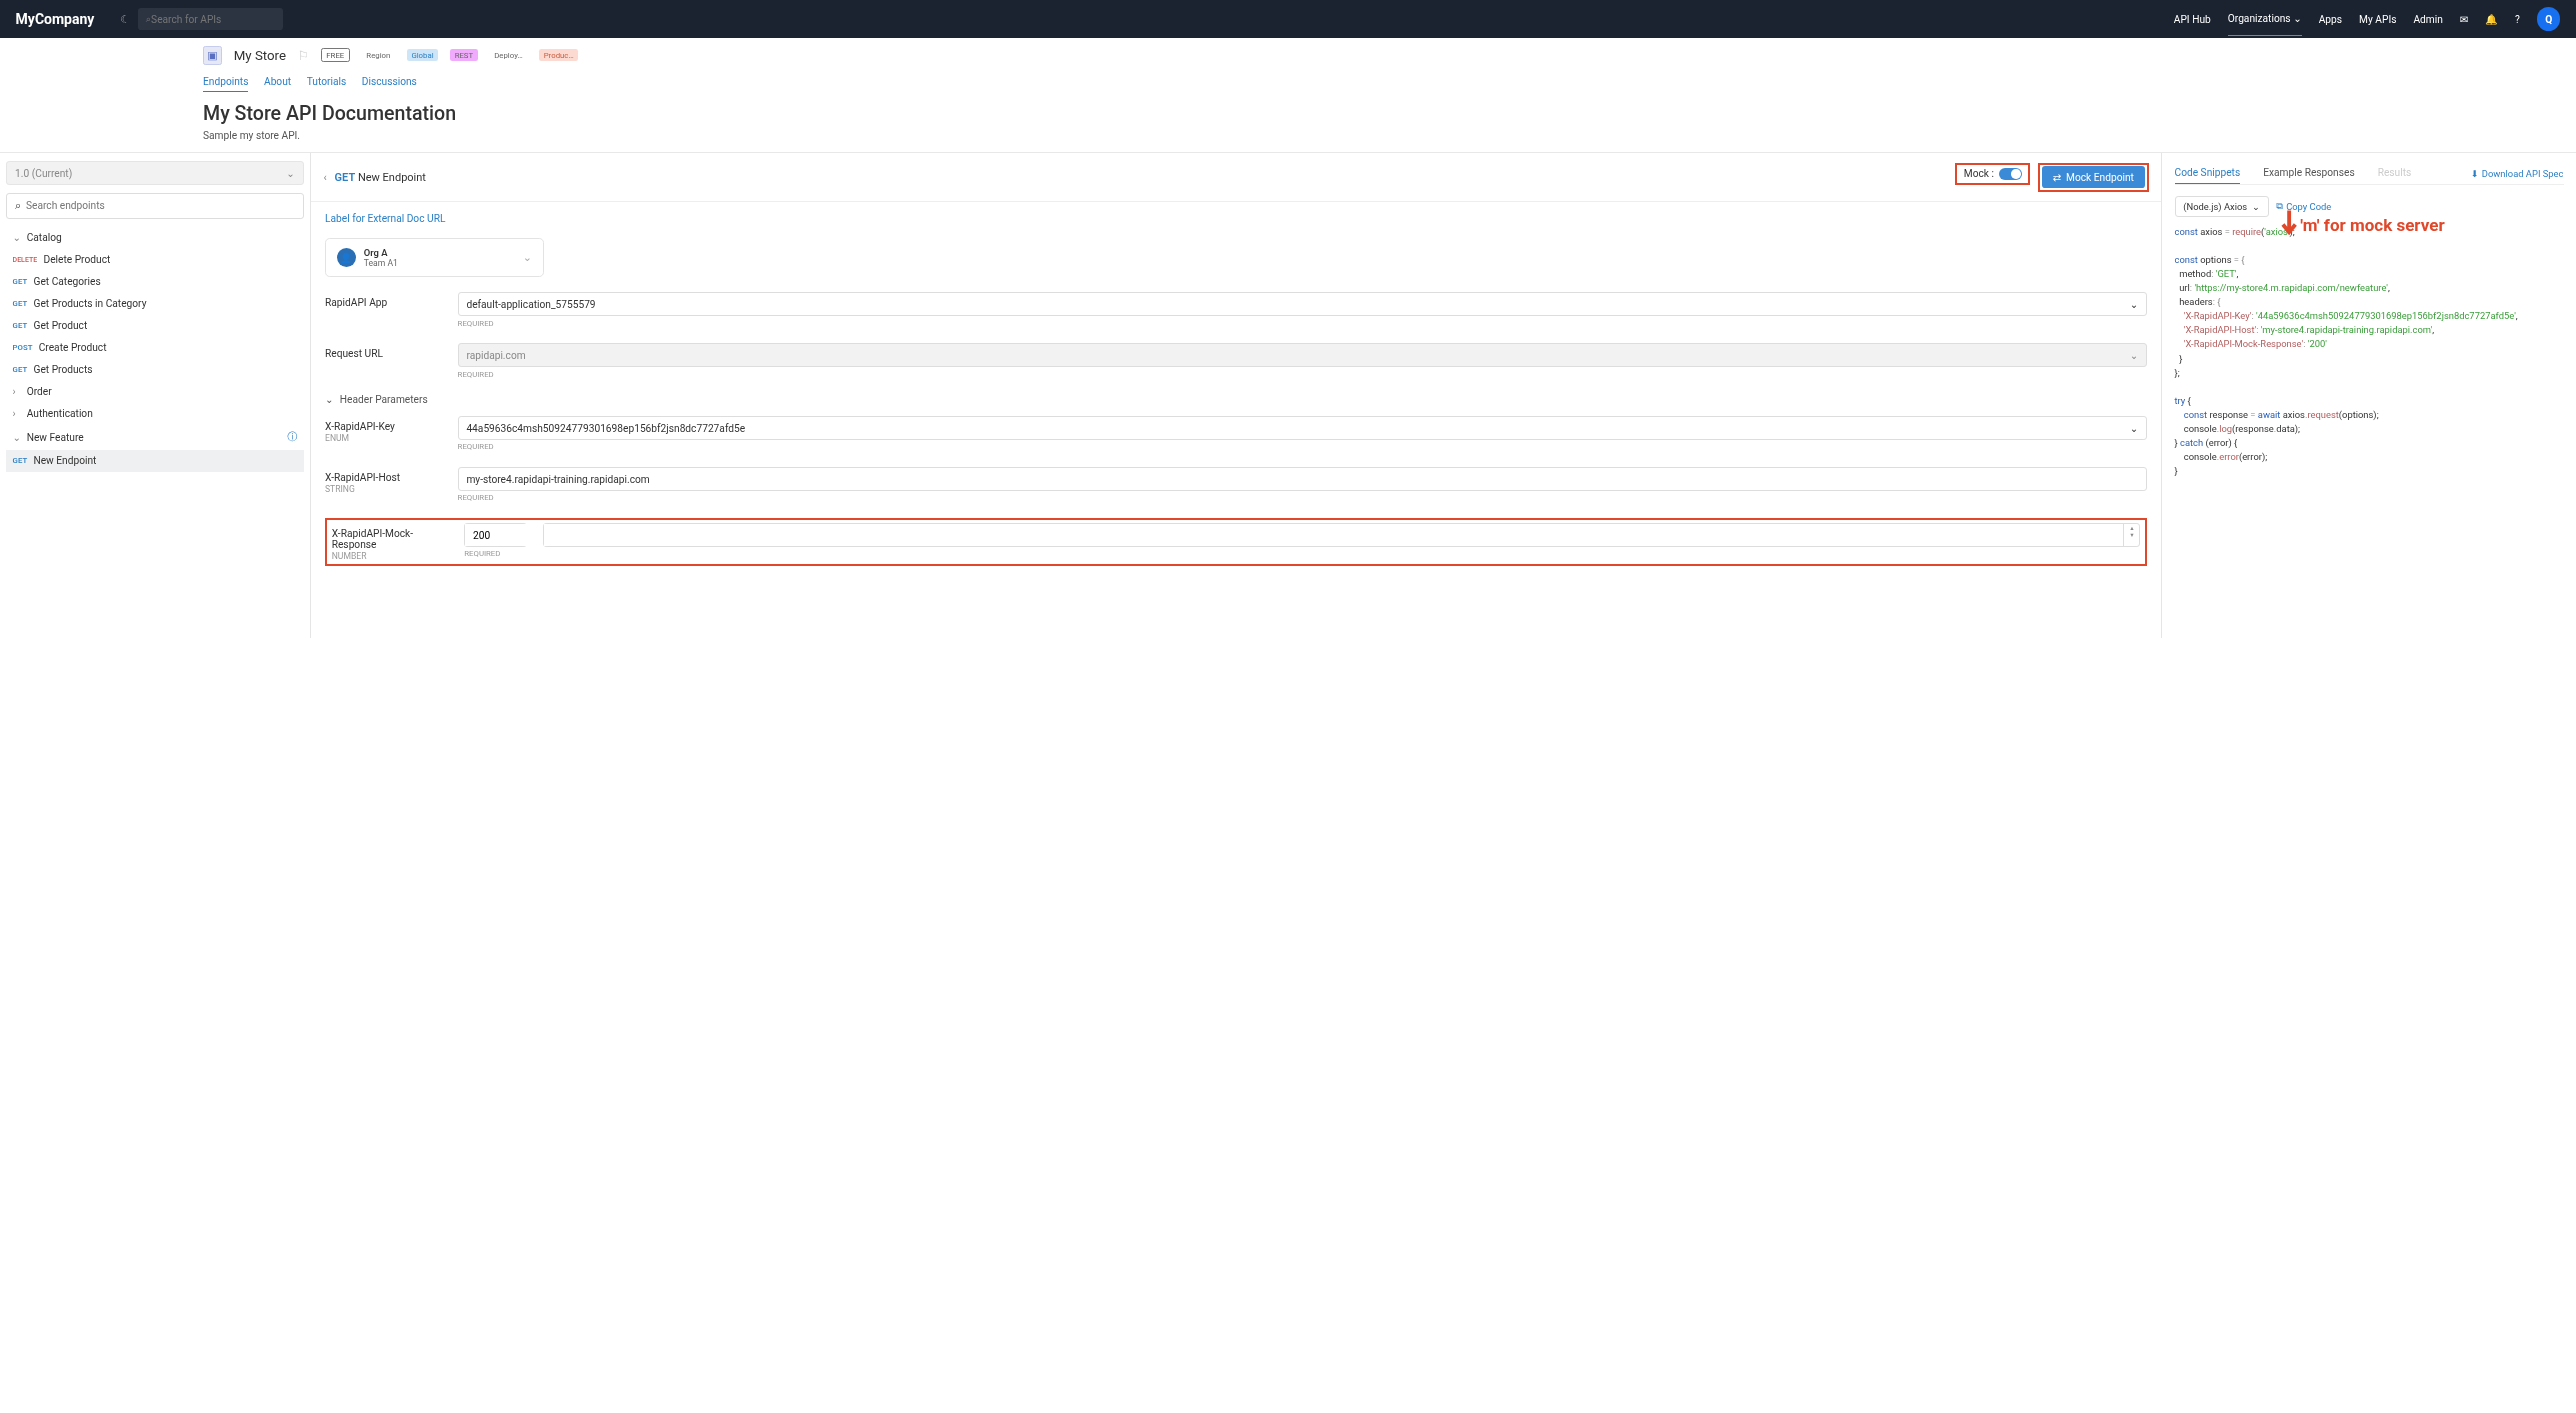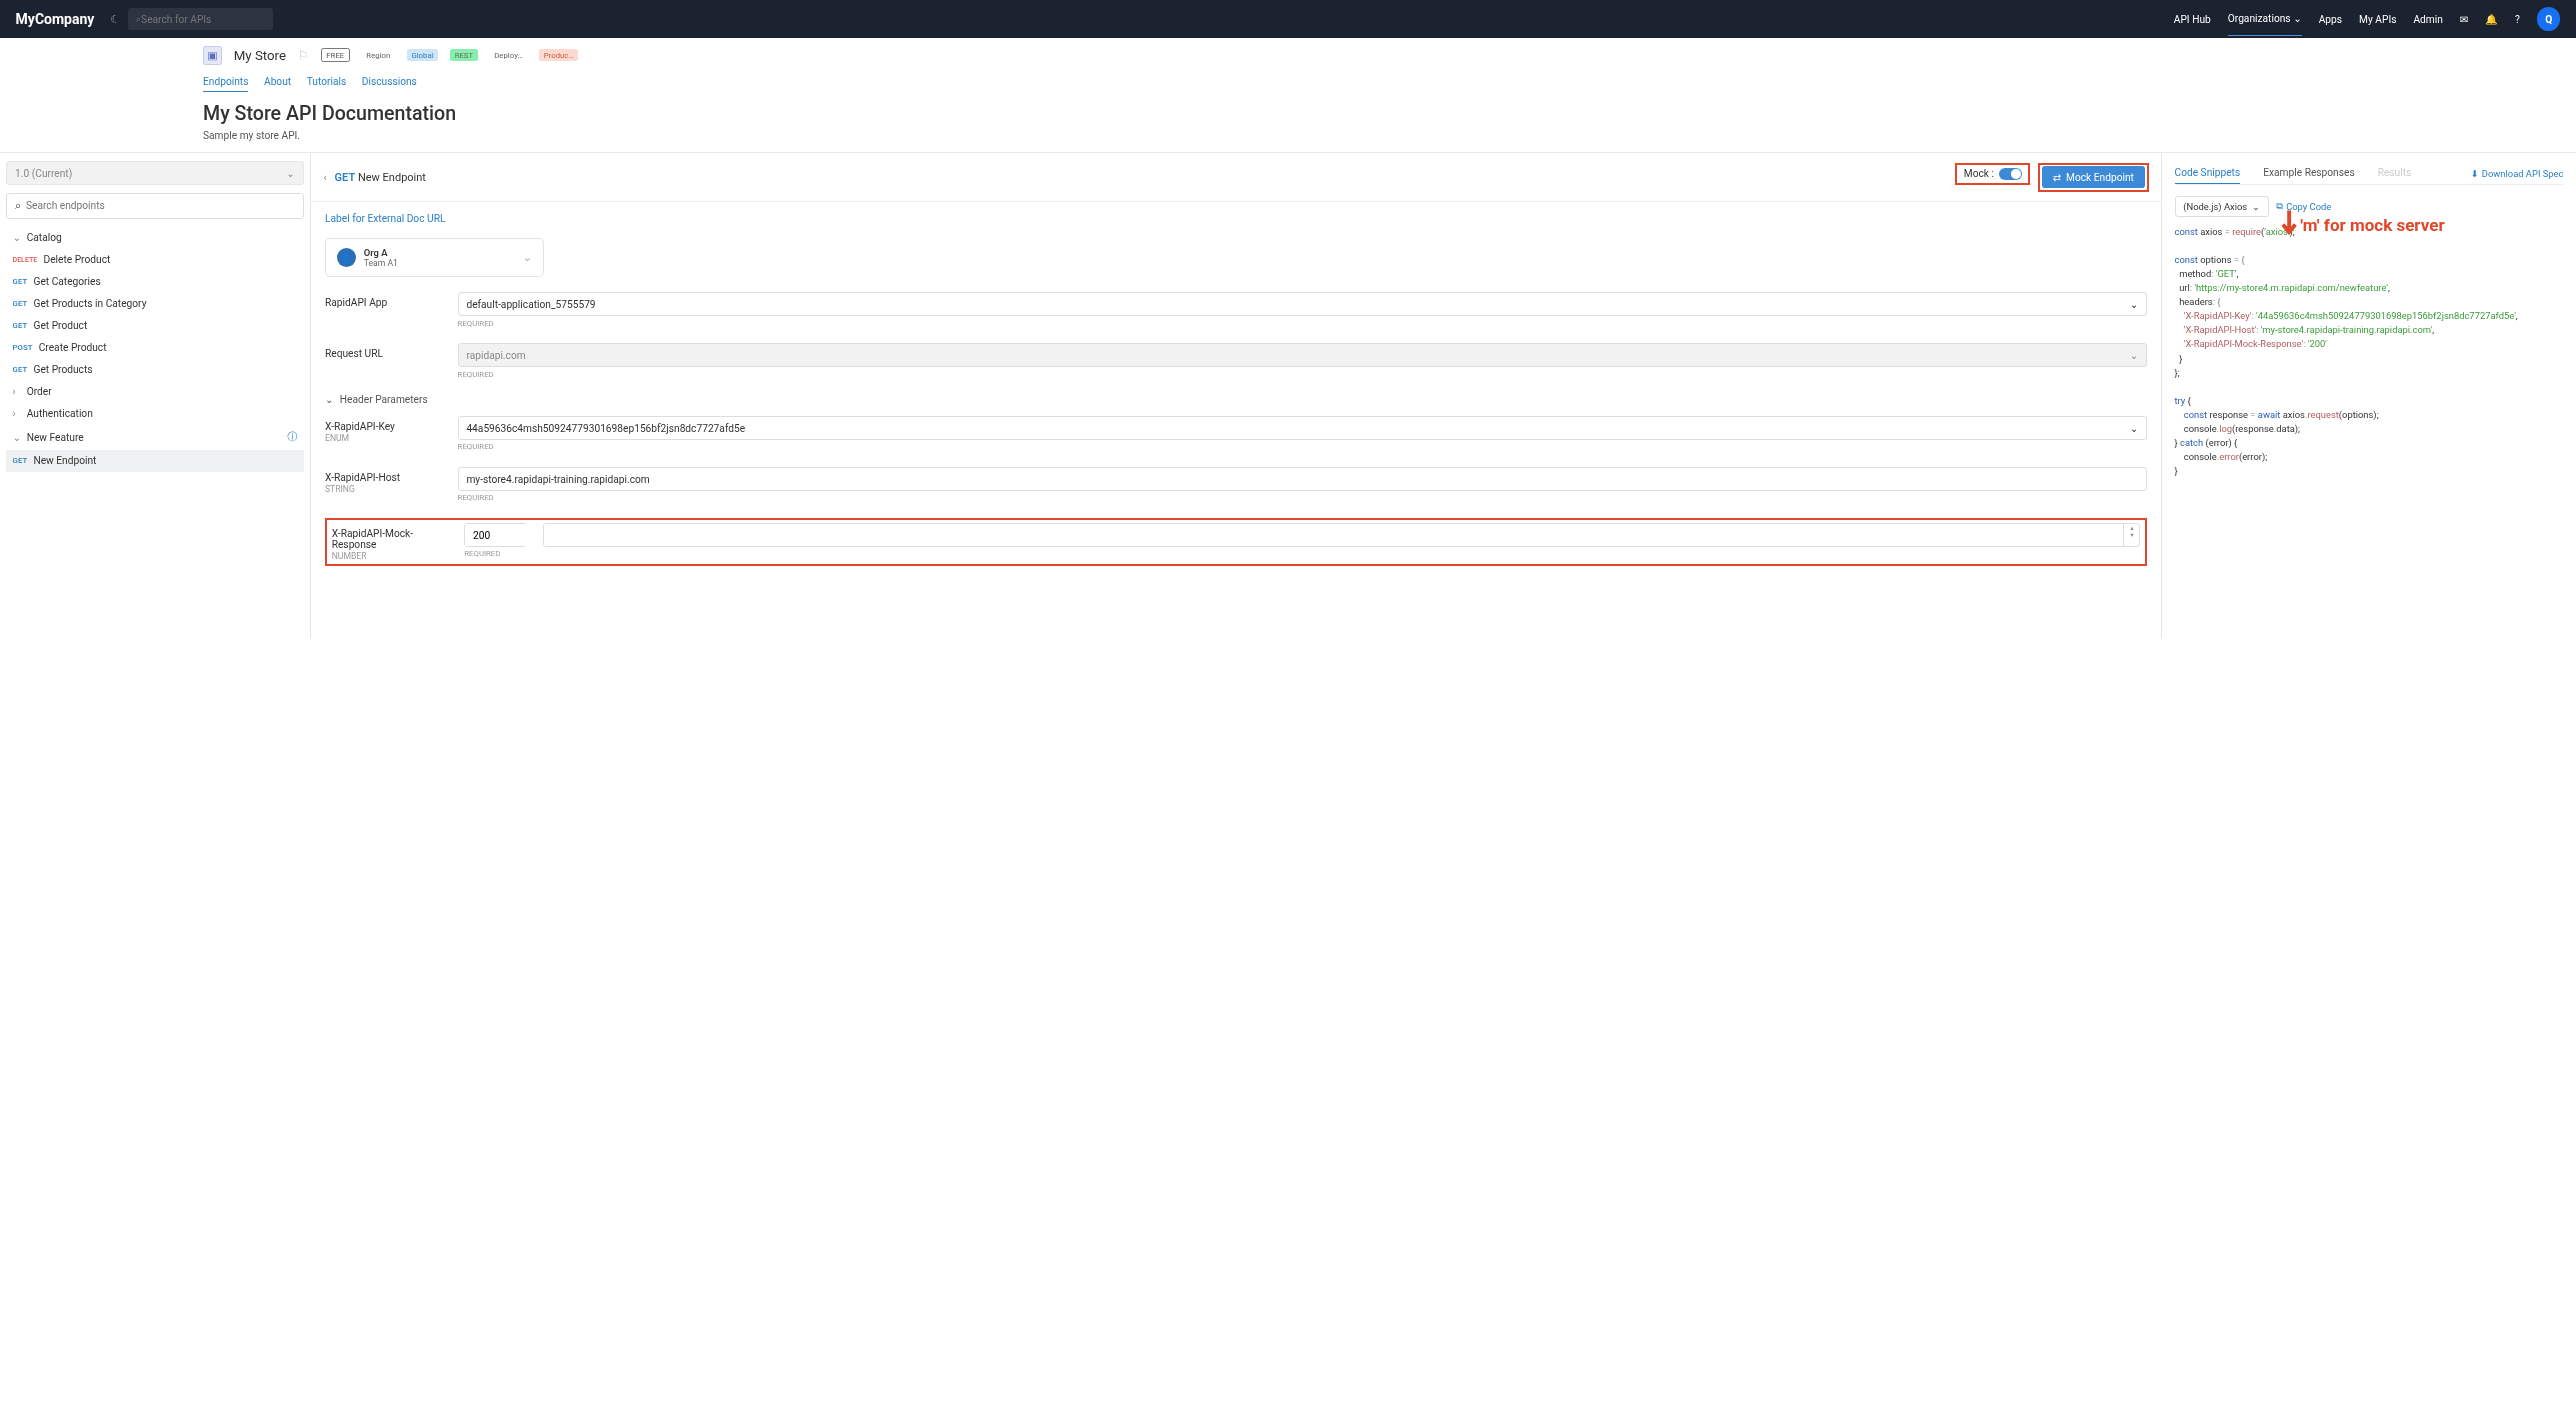--- a/index.html
+++ b/index.html
@@ -1,33 +1,33 @@
 <!DOCTYPE html>
 <html style="font-size:12.5px"><head>
 <meta charset="utf-8">
 <style>
 *{box-sizing:border-box;margin:0;padding:0;font-family:-apple-system,BlinkMacSystemFont,"Segoe UI",Roboto,sans-serif}
 body{background:#fff;color:#333;font-size:11px}
 .header{background:#1b2330;height:38px;display:flex;align-items:center;padding:0 15.6px;color:#fff}
-.brand{font-size:14px;font-weight:700;margin-right:16px}
+.brand{font-size:14px;font-weight:700;margin-right:26px}
 .search-box{background:#2c3442;border-radius:3.1px;padding:4.7px 7.8px;display:flex;align-items:center;width:145px;margin-left:7.8px}
 .search-box input{background:transparent;border:none;color:#aaa;outline:none;font-size:10.2px;width:100%}
 .nav{margin-left:auto;display:flex;align-items:center;gap:17px;font-size:10.2px}
 .nav-item{cursor:pointer;color:#fff;padding:11px 0}
 .nav-item.active{border-bottom:1.6px solid #4f8fd8}
 .avatar{width:23.5px;height:23.5px;border-radius:50%;background:#1670f0;display:flex;align-items:center;justify-content:center;color:#fff;font-weight:700}
 .subheader{padding:7.8px 0 0 203px;border-bottom:0.8px solid #e8e8e8}
 .sub-row{display:flex;align-items:center;gap:11.7px;margin-bottom:6.3px}
 .api-icon{width:19px;height:19px;background:#e6e9f5;border:0.8px solid #c5ccec;border-radius:2.3px;display:flex;align-items:center;justify-content:center;font-size:11px;color:#5a6fc2}
 .api-title{font-size:13.3px;color:#333}
 .badge{font-size:7.8px;padding:1.6px 4.7px;border-radius:2.3px}
 .badge-free{border:0.8px solid #777;color:#555}
 .badge-region{color:#666}
 .badge-global{background:#cde5f7;color:#2a7fc5}
-.badge-rest{background:#86efac;color:#666}
+.badge-rest{background:#f0abfc;color:#666}
 .badge-deploy{color:#666}
 .badge-prod{background:#fcdad2;color:#c95e3f}
 .tabs{display:flex;gap:15.6px;font-size:10.2px}
 .tab{padding:4.7px 0;color:#2a7fc5;cursor:pointer}
 .tab.active{border-bottom:1.6px solid #2a7fc5}
 .doc-title{font-size:19.6px;margin:9.4px 0 4.7px;font-weight:500}
 .doc-desc{font-size:10.2px;color:#555;margin-bottom:11.7px}
 .workspace{background:#f7f7f7;display:flex;min-height:485px}
 .sidebar{width:310px;background:#fff;padding:7.8px 6.3px}
 .version-sel{background:#f2f2f2;border:0.8px solid #e5e5e5;border-radius:3.1px;padding:5.5px 7.8px;color:#888;font-size:10.2px;display:flex;justify-content:space-between;align-items:center;margin-bottom:7.8px}

